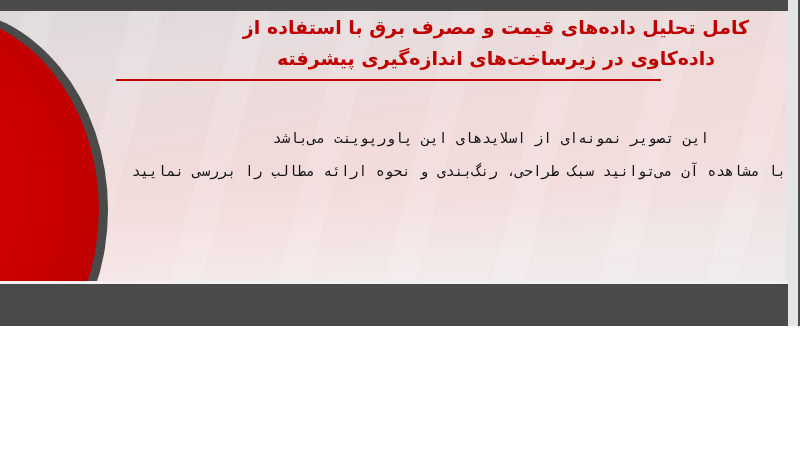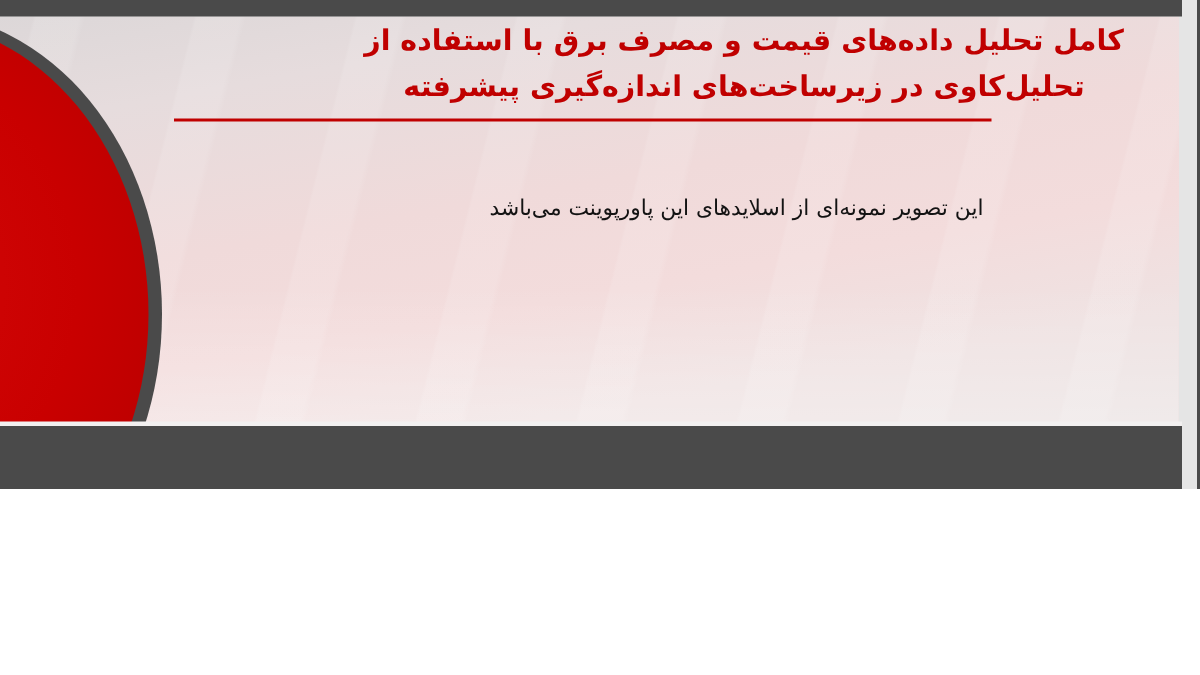--- a/index.html
+++ b/index.html
@@ -168,20 +168,21 @@
   }
 
   .body-block {
     position: absolute;
     right: 0;
     top: 112px;
     width: 700px;
     text-align: center;
     padding-left: 110px;
     box-sizing: border-box;
+    font-family: Liberation Mono, monospace;
   }
   .body-line {
     color: #131313;
     font-size: 14.5px;
     font-weight: normal;
     line-height: 33px;
     white-space: nowrap;
     direction: rtl;
   }
 </style>
@@ -198,22 +199,23 @@
 
   <div class="frame-top"></div>
   <div class="frame-bottom-hl"></div>
   <div class="frame-bottom"></div>
   <div class="frame-right"></div>
 
   <div class="content">
 
     <div class="title-block">
       <div class="title-line">کامل تحلیل داده‌های قیمت و مصرف برق با استفاده از</div>
-      <div class="title-line">تحلیل‌کاوی در زیرساخت‌های اندازه‌گیری پیشرفته</div>
+      <div class="title-line">داده‌کاوی در زیرساخت‌های اندازه‌گیری پیشرفته</div>
     </div>
     <div class="title-rule"></div>
 
     <div class="body-block">
       <div class="body-line">این تصویر نمونه‌ای از اسلایدهای این پاورپوینت می‌باشد</div>
+      <div class="body-line">با مشاهده آن می‌توانید سبک طراحی، رنگ‌بندی و نحوه ارائه مطالب را بررسی نمایید</div>
     </div>
 
   </div>
 </div>
 
 </body></html>

